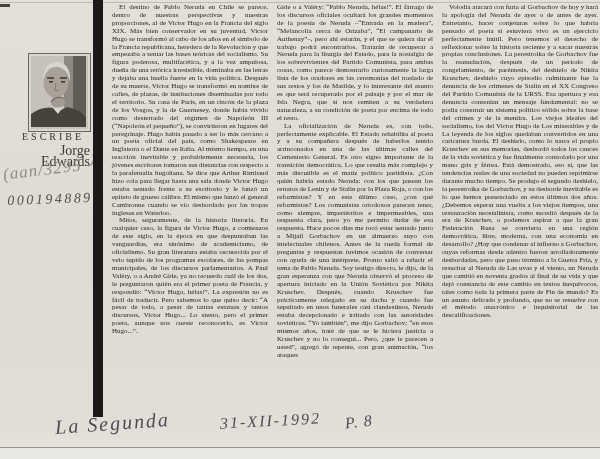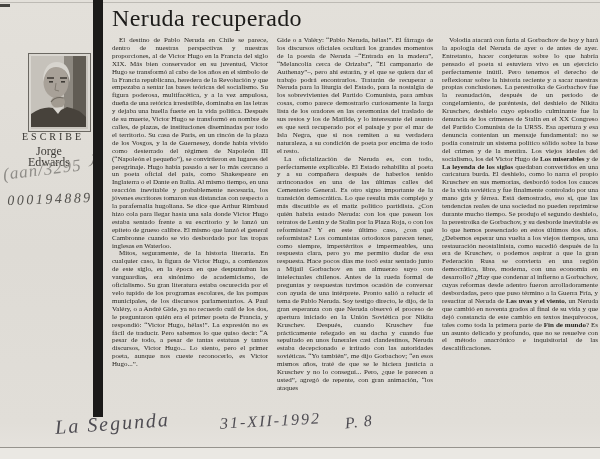--- a/index.html
+++ b/index.html
@@ -8,42 +8,42 @@
         font-family:"Liberation Serif", serif;}
   .scan-topline{position:absolute;left:0;top:2px;width:600px;height:1px;background:#a9a6a0;opacity:.65;}
   .corner-mark{position:absolute;left:0;top:4px;width:10px;height:3px;background:#454440;}
 
   
   .photo-frame{position:absolute;left:28px;top:53px;width:61px;height:77px;background:#c9c5be;
                border:1px solid #6b6862;box-shadow:inset 0 0 0 2px #dad7d1;}
   .photo-frame svg{display:block;margin:2px;}
   .escribe{position:absolute;left:22px;top:131px;width:72px;text-align:left;
            font-size:10px;letter-spacing:3px;color:#35332f;}
-  .author{position:absolute;left:8px;top:146px;width:82px;text-align:center;
-          font-size:12px;line-height:10.5px;color:#3c3a36;}
+  .author{position:absolute;left:8px;top:146px;width:82px;text-align:right;
+          font-size:14px;line-height:10.5px;color:#3c3a36;}
   .stray-paren{position:absolute;left:90px;top:152px;font-size:14px;color:#84817c;
                font-style:italic;transform:rotate(8deg);}
   .hw{font-style:italic;white-space:nowrap;}
   .hw-code1{position:absolute;left:2px;top:165px;font-size:17px;color:#8f8d88;
             letter-spacing:1px;transform:rotate(-7deg);transform-origin:left top;}
   .hw-code2{position:absolute;left:7px;top:193px;font-size:14px;color:#53514d;
             letter-spacing:2.5px;transform:rotate(-2deg);transform-origin:left top;}
 
   .vbar{position:absolute;left:93px;top:0;width:10px;height:417px;background:#1b1a19;}
 
   
   .article{position:absolute;left:112px;top:4px;width:486px;}
   .title{margin:0 0 5px 0;font-size:24px;line-height:28px;font-weight:400;
          color:#1d1c1a;letter-spacing:.4px;}
   .columns{display:flex;gap:9px;justify-content:space-between;}
   .col{width:156px;text-align:justify;font-size:7px;line-height:7.9px;color:#272520;
        hyphens:auto;-webkit-hyphens:auto;word-spacing:-0.2px;}
   .col p{margin:0;}
   .col p.indent{text-indent:7px;}
-  .col b{font-weight:bold;}
+  .col b{font-weight:normal;}
 
   
   .footer-hw{position:absolute;left:55px;top:412px;width:330px;color:#4e4c52;}
   .hw-source{display:inline-block;font-size:20px;font-style:italic;letter-spacing:2px;
              transform:rotate(-4deg);}
   .hw-date{display:inline-block;font-size:16px;font-style:italic;letter-spacing:2px;
            margin-left:46px;transform:rotate(-3deg);vertical-align:4px;}
   .hw-page{display:inline-block;font-size:16px;font-style:italic;letter-spacing:1px;
            margin-left:20px;transform:rotate(-6deg);vertical-align:3px;}
   .bottom-line{position:absolute;left:0;top:447px;width:600px;height:1px;background:#96938d;}
@@ -79,21 +79,20 @@
     <div>Jorge</div>
     <div>Edwards</div>
   </div>
   <div class="stray-paren">)</div>
   <div class="hw hw-code1">(aan/3295</div>
   <div class="hw hw-code2">000194889</div>
 
   <div class="vbar"></div>
 
   <div class="article">
-    <h1 class="title">Neruda recuperado</h1>
     <div class="columns">
       <div class="col">
           <p class="indent">El destino de Pablo Neruda en Chile se parece, dentro de nuestras perspectivas y nuestras proporciones, al de Victor Hugo en la Francia del siglo XIX. Más bien conservador en su juventud, Victor Hugo se transformó al cabo de los años en el símbolo de la Francia republicana, heredera de la Revolución y que empezaba a sentar las bases teóricas del socialismo. Su figura poderosa, multifacética, y a la vez ampulosa, dueña de una retórica irresistible, dominaba en las letras y dejaba una huella fuerte en la vida política. Después de su muerte, Victor Hugo se transformó en nombre de calles, de plazas, de instituciones diseminadas por todo el territorio. Su casa de París, en un rincón de la plaza de los Vosgos, y la de Guernesey, donde había vivido como desterrado del régimen de Napoleón III (“Napoleón el pequeño”), se convirtieron en lugares del peregrinaje. Hugo había pasado a ser lo más cercano a un poeta oficial del país, como Shakespeare en Inglaterra o el Dante en Italia. Al mismo tiempo, en una reacción inevitable y probablemente necesaria, los jóvenes escritores tomaron sus distancias con respecto a la parafernalia hugoliana. Se dice que Arthur Rimbaud hizo cola para llegar hasta una sala donde Victor Hugo estaba sentado frente a su escritorio y le lanzó un epíteto de grueso calibre. El mismo que lanzó el general Cambronne cuando se vio desbordado por las tropas inglesas en Waterloo.</p>
           <p class="indent">Mitos, seguramente, de la historia literaria. En cualquier caso, la figura de Victor Hugo, a comienzos de este siglo, en la época en que despuntaban las vanguardias, era sinónimo de academicismo, de oficialismo. Su gran literatura estaba oscurecida por el velo tupido de los programas escolares, de las pompas municipales, de los discursos parlamentarios. A Paul Valéry, o a André Gide, ya no recuerdo cuál de los dos, le preguntaron quién era el primer poeta de Francia, y respondió: “Victor Hugo, hélas!”. La expresión no es fácil de traducir. Pero sabemos lo que quiso decir: “A pesar de todo, a pesar de tantas estatuas y tantos discursos, Victor Hugo... Lo siento, pero el primer poeta, aunque nos cueste reconocerlo, es Victor Hugo...”.</p>
         </div>
       <div class="col">
           <p class="">Gide o a Valéry: “Pablo Neruda, hélas!”. El fárrago de los discursos oficiales ocultará los grandes momentos de la poesía de Neruda –“Entrada en la madera”, “Melancolía cerca de Orizaba”, “El campanario de Authenay”–, pero ahí estarán, y el que se quiera dar el trabajo podrá encontrarlos. Tratarán de recuperar a Neruda para la liturgia del Estado, para la nostalgia de los sobrevivientes del Partido Comunista, para ambas cosas, como parece demostrarlo curiosamente la larga lista de los oradores en las ceremonias del traslado de sus restos y los de Matilde, y lo interesante del asunto es que será recuperado por el paisaje y por el mar de Isla Negra, que si nos remiten a su verdadera naturaleza, a su condición de poeta por encima de todo el resto.</p>
           <p class="indent">La oficialización de Neruda es, con todo, perfectamente explicable. El Estado rehabilita al poeta y a su compañera después de haberlos tenido arrinconados en una de las últimas calles del Cementerio General. Es otro signo importante de la transición democrática. Lo que resulta más complejo y más discutible es el matiz político partidista. ¿Con quién habría estado Neruda: con los que pasean los retratos de Lenin y de Stalin por la Plaza Roja, o con los reformistas? Y en este último caso, ¿con qué reformistas? Los comunistas ortodoxos parecen tener, como siempre, impertérritos e impermeables, una respuesta clara, pero yo me permito dudar de esa respuesta. Hace pocos días me tocó estar sentado junto a Mijail Gorbachov en un almuerzo suyo con intelectuales chilenos. Antes de la rueda formal de preguntas y respuestas tuvimos ocasión de conversar con ayuda de una intérprete. Pronto salió a relucir el tema de Pablo Neruda. Soy testigo directo, le dijo, de la gran esperanza con que Neruda observó el proceso de apertura iniciado en la Unión Soviética por Nikita Kruschev. Después, cuando Kruschev fue prácticamente relegado en su dacha y cuando fue sepultado en unos funerales casi clandestinos, Neruda estaba decepcionado e irritado con las autoridades soviéticas. “Yo también”, me dijo Gorbachov; “en esos mismos años, traté de que se le hiciera justicia a Kruschev y no lo conseguí... Pero, ¿que le parecen a usted”, agregó de repente, con gran animación, “los ataques</p>
         </div>
       <div class="col">

